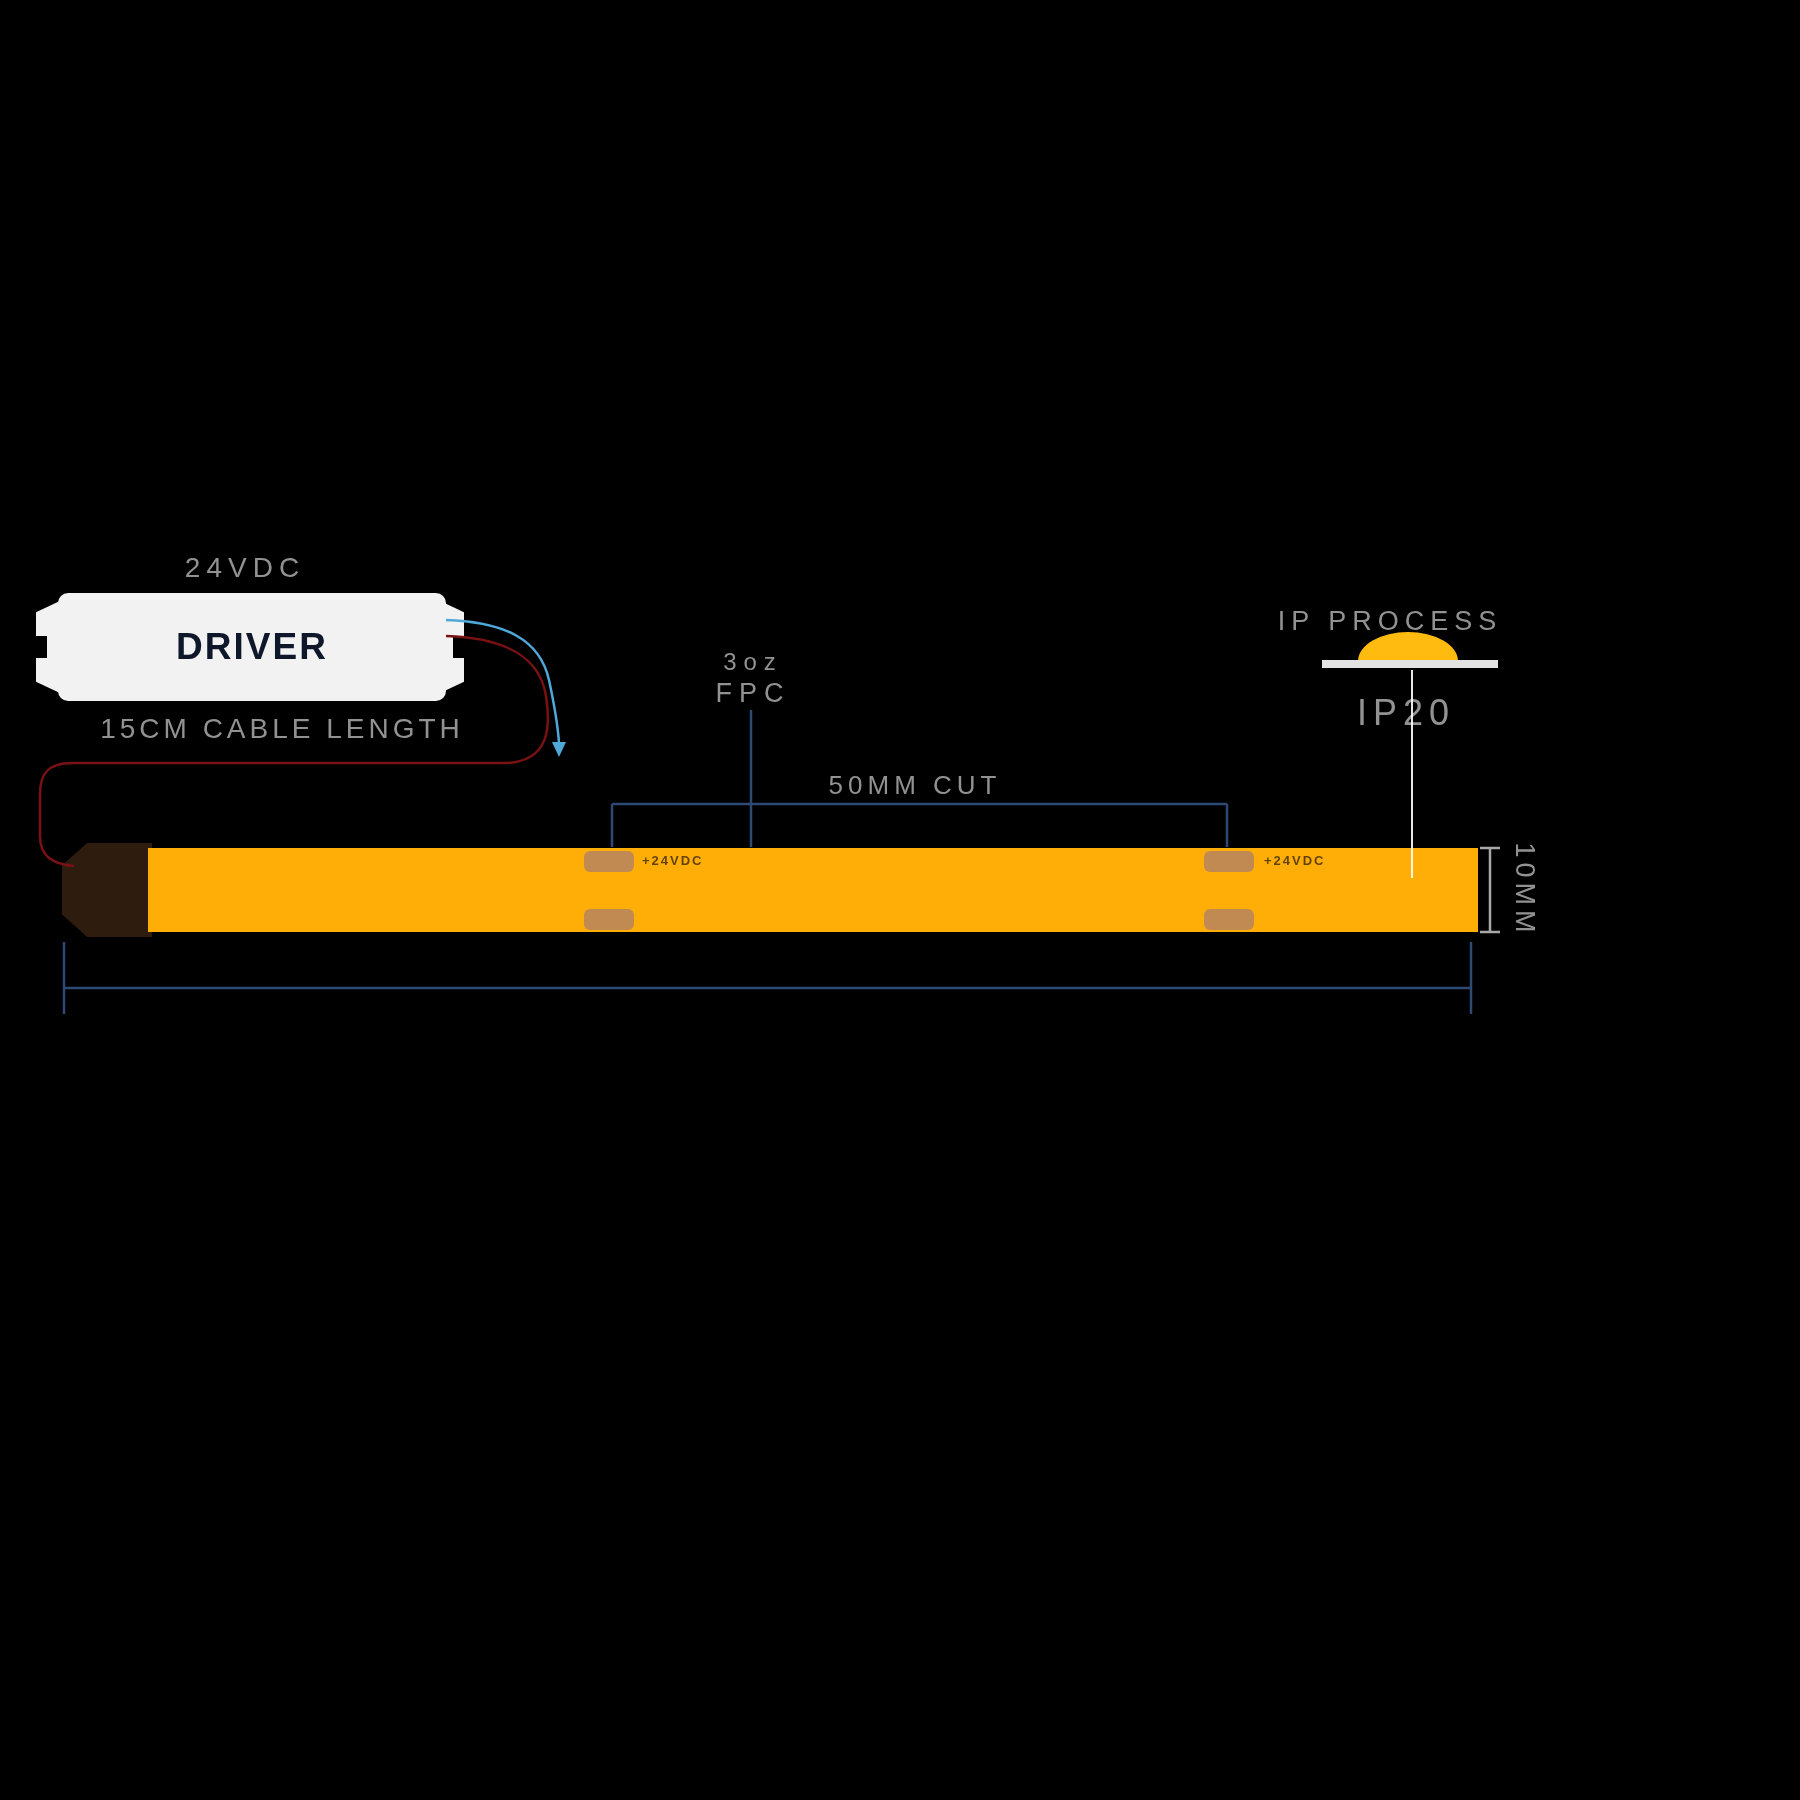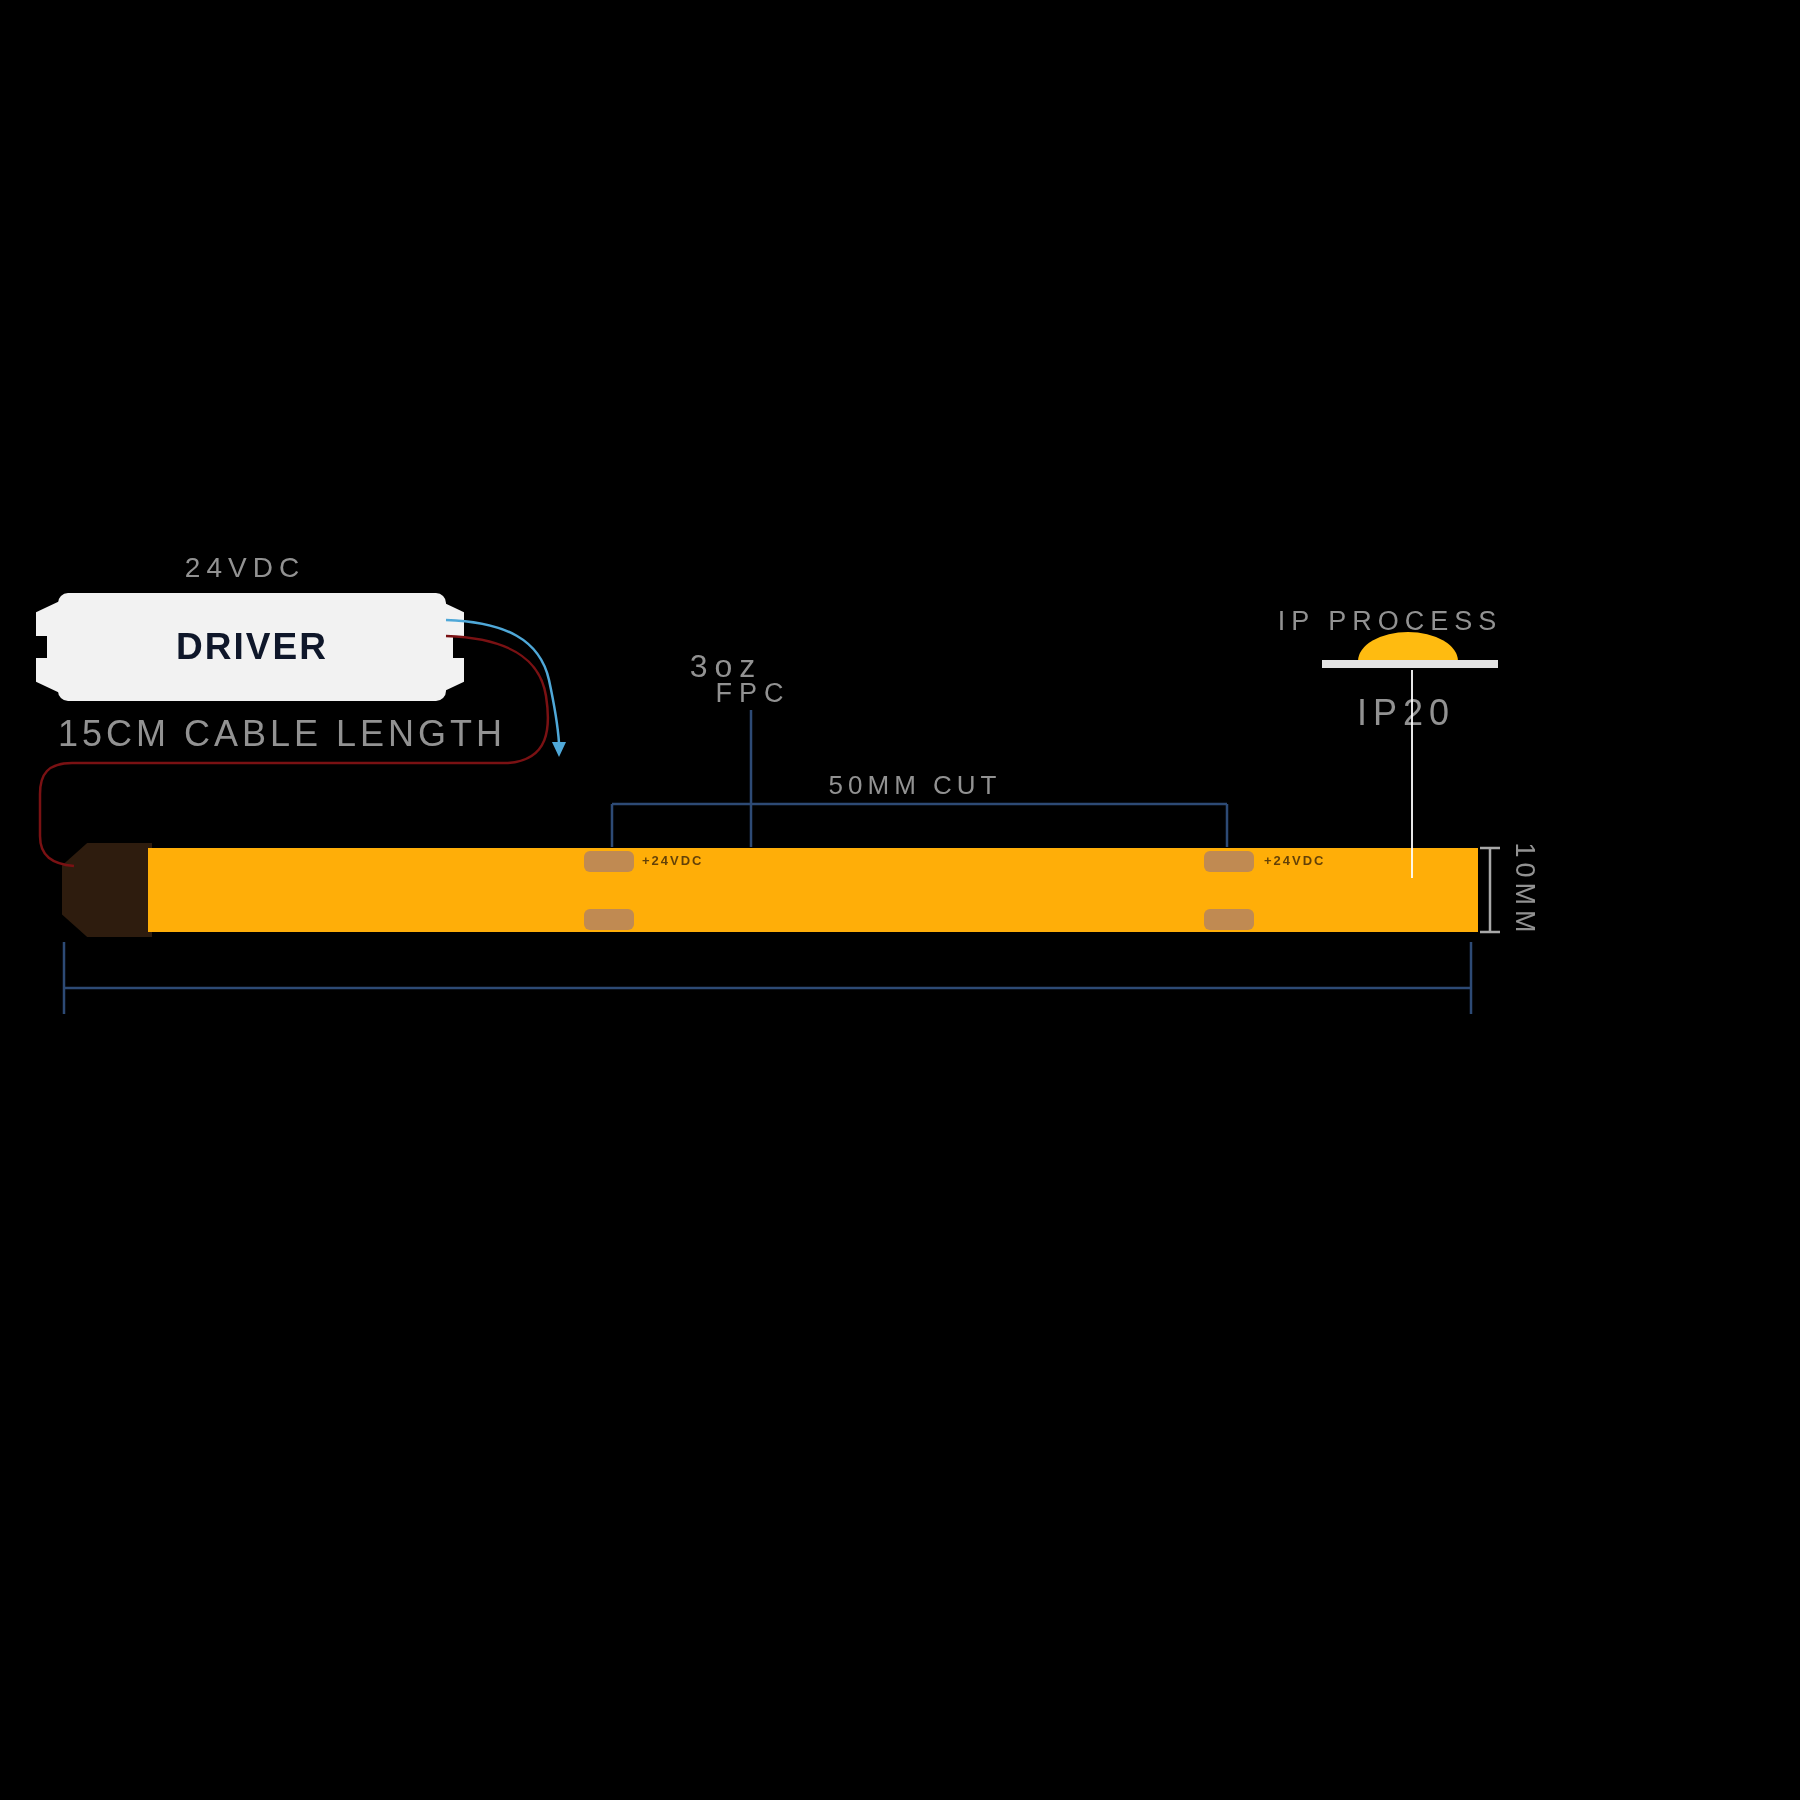--- a/index.html
+++ b/index.html
@@ -107,22 +107,22 @@
 
   .lines-svg {
     position: absolute;
     left: 0; top: 0;
     width: 1800px; height: 1800px;
     pointer-events: none;
   }
 
   
   .t-voltage { left: 245px; top: 552px; font-size: 28px; letter-spacing: 6px; }
-  .t-cable   { left: 282px; top: 713px; font-size: 36px; letter-spacing: 4px; }
-  .t-fpc1    { left: 726px; top: 648px; font-size: 32px; letter-spacing: 7px; }
+  .t-cable   { left: 282px; top: 713px; font-size: 28px; letter-spacing: 4px; }
+  .t-fpc1    { left: 753px; top: 648px; font-size: 24px; letter-spacing: 7px; }
   .t-fpc2    { left: 753px; top: 678px; font-size: 27px; letter-spacing: 7px; }
   .t-cut     { left: 915px; top: 770px; font-size: 26px; letter-spacing: 5px; }
   .t-ipproc  { left: 1390px; top: 606px; font-size: 27px; letter-spacing: 6px; }
   .t-ip20    { left: 1406px; top: 692px; font-size: 36px; letter-spacing: 6px; }
   .t-reel    { left: 792px; top: 1018px; font-size: 30px; letter-spacing: 7px; }
   .t-10mm    {
     left: 1524px; top: 890px;
     font-size: 27px; letter-spacing: 5px;
     transform: translate(-50%, -50%) rotate(90deg);
   }

